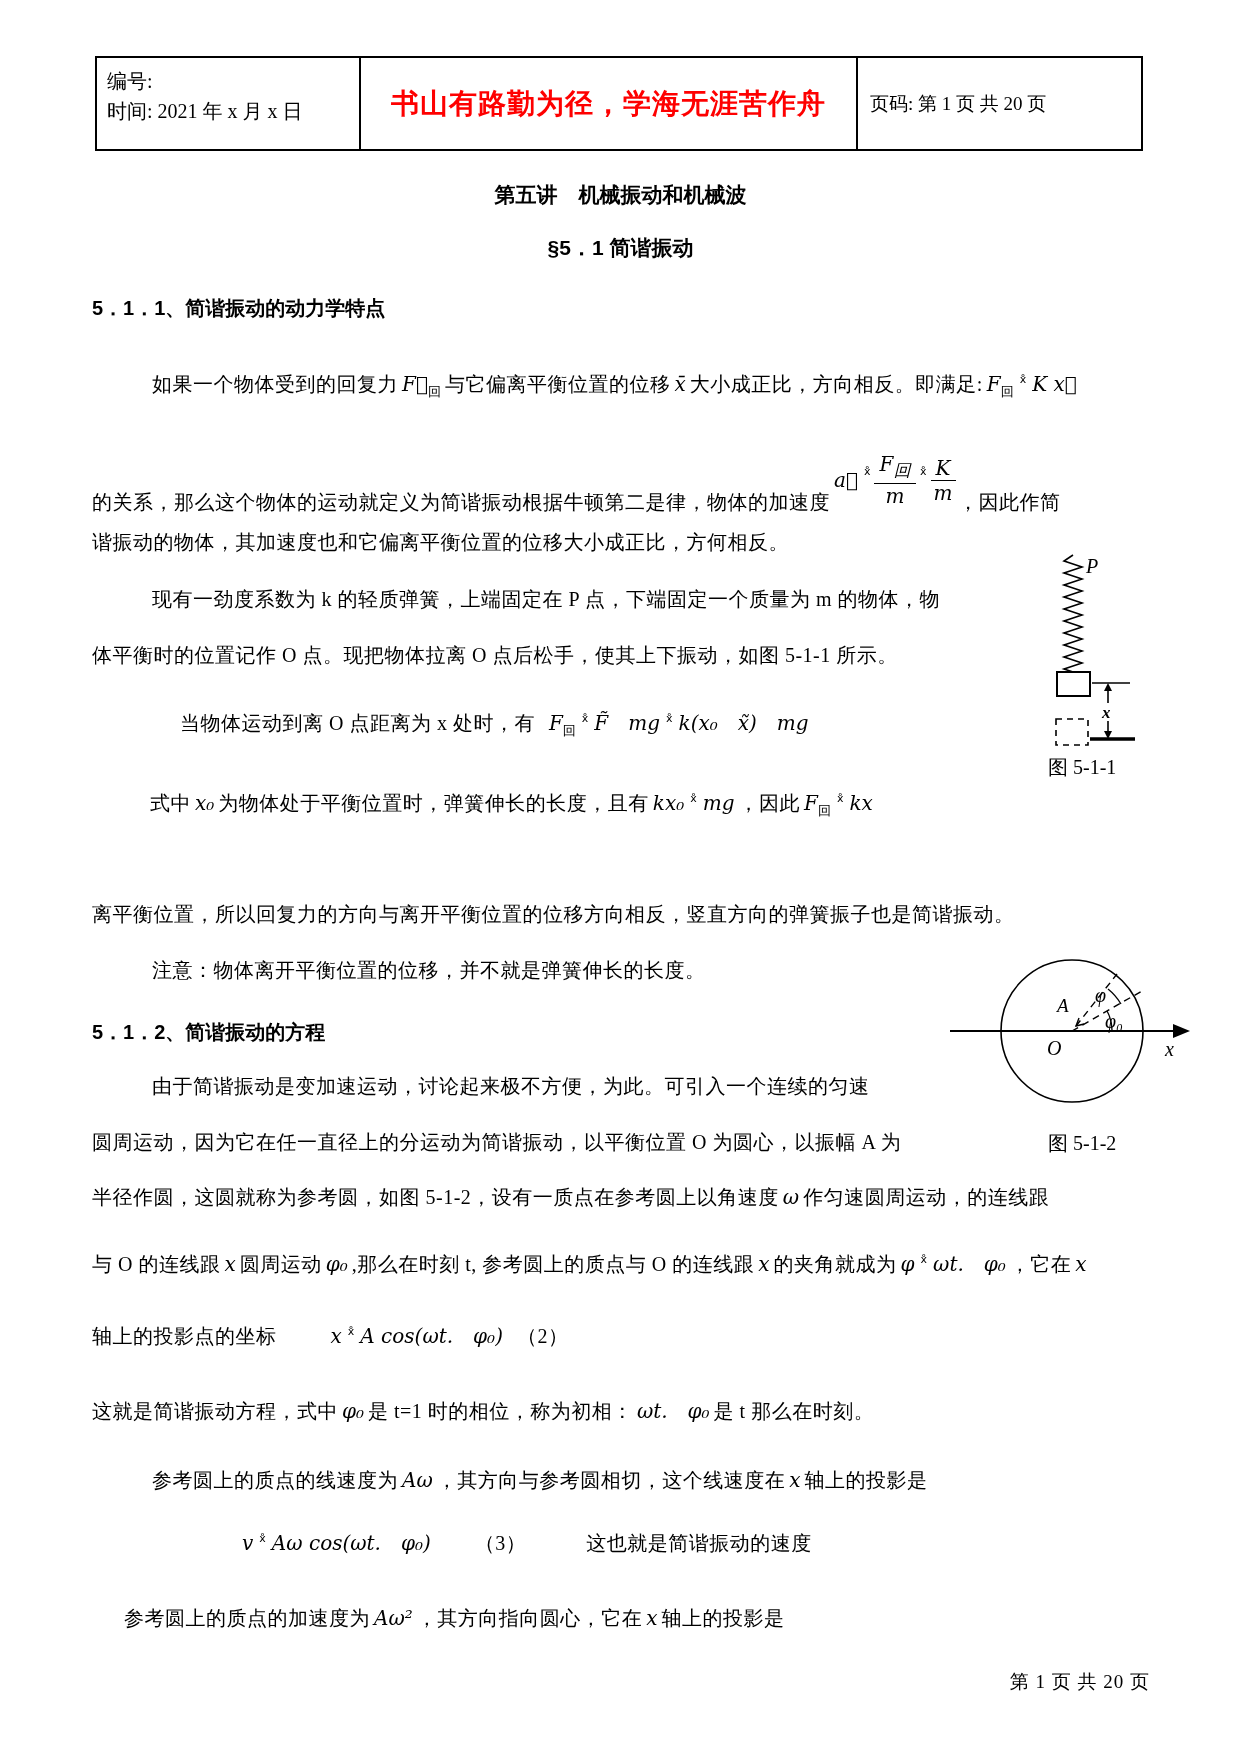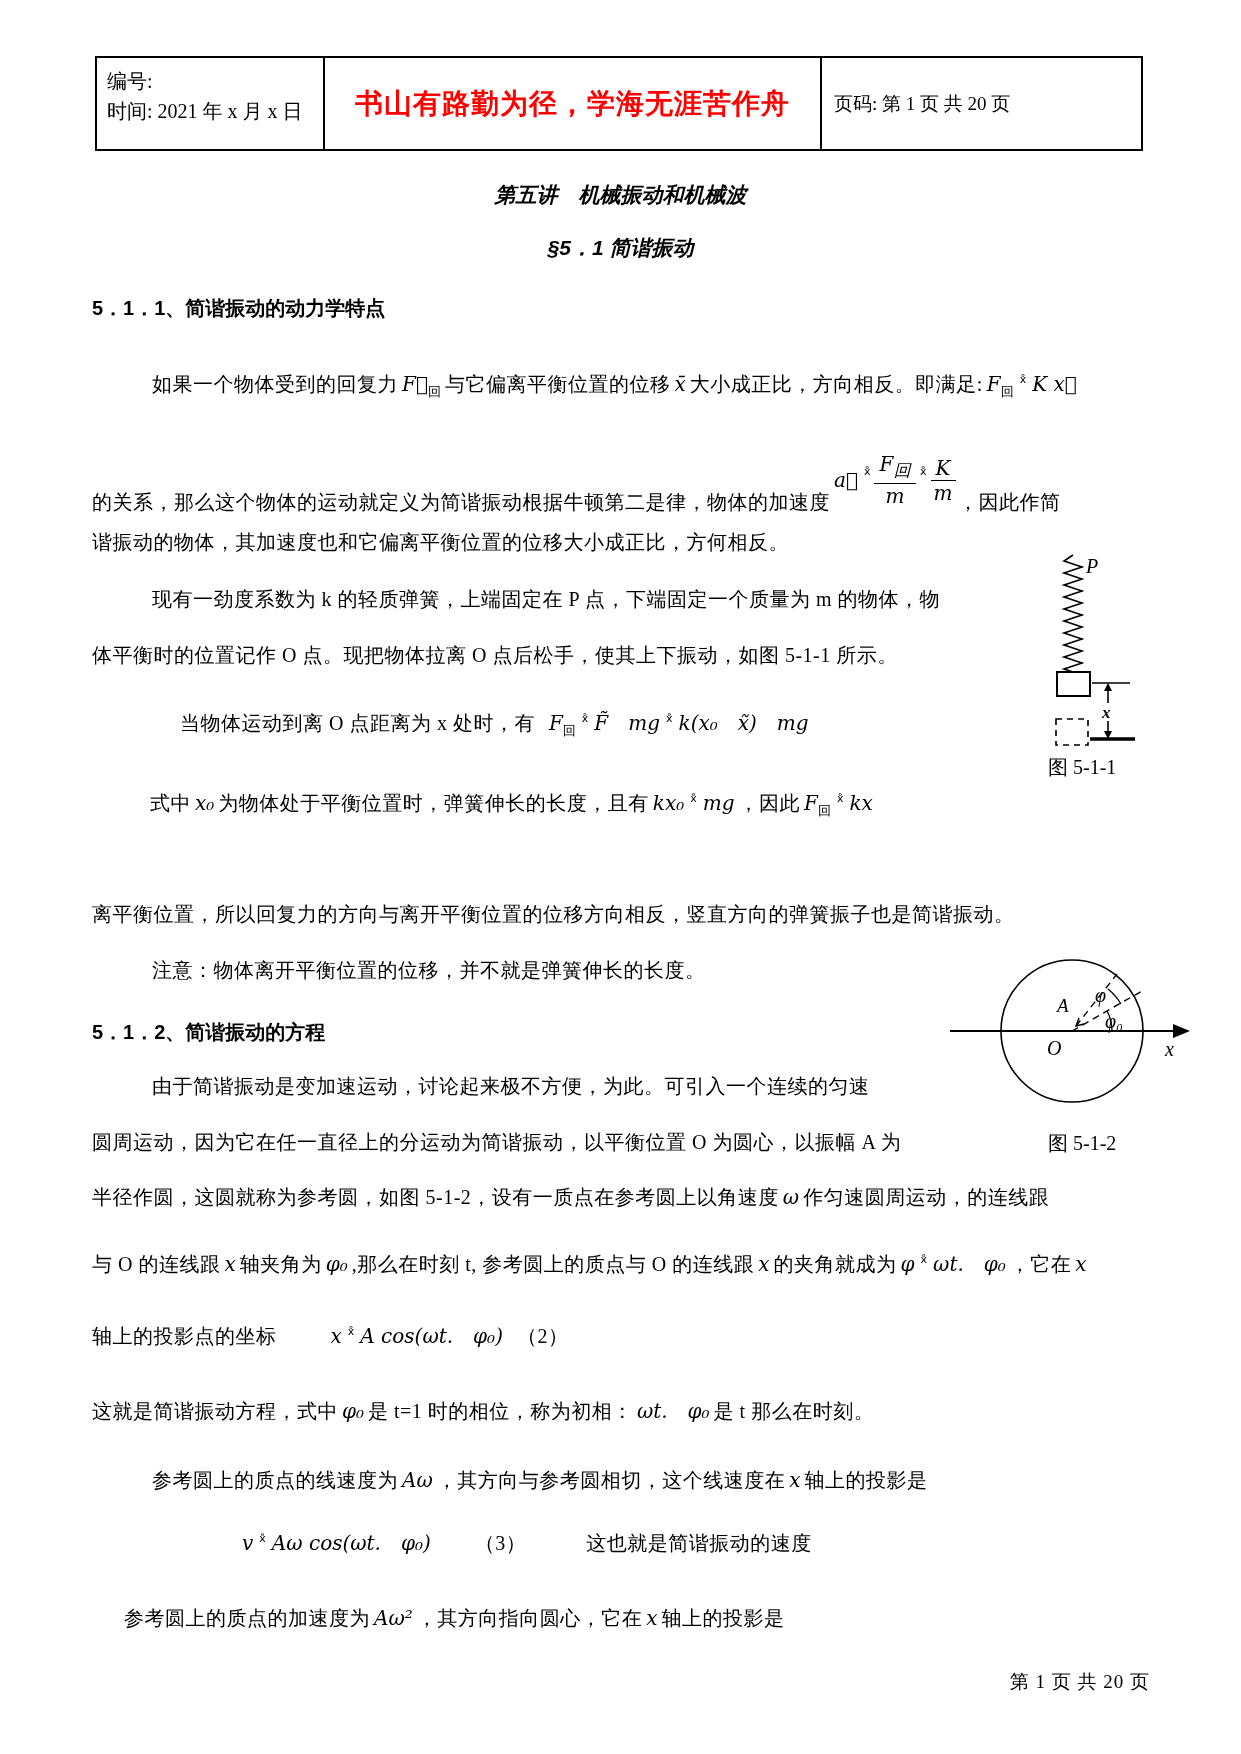--- a/index.html
+++ b/index.html
@@ -9,29 +9,29 @@
     position:relative;overflow:hidden;
   }
   .page{position:absolute;left:0;top:0;width:1241px;height:1754px;}
 
   
   .hdr{
     position:absolute;left:95px;top:56px;width:1048px;height:95px;
     border:2px solid #000;display:flex;box-sizing:border-box;
   }
   .hdr .cell{box-sizing:border-box;}
-  .hdr .c1{width:228px;border-right:2px solid #000;padding:8px 10px 0 10px;font-size:20px;line-height:30px;}
+  .hdr .c1{width:264px;border-right:2px solid #000;padding:8px 10px 0 10px;font-size:20px;line-height:30px;}
   .hdr .c2{width:497px;border-right:2px solid #000;display:flex;align-items:center;justify-content:center;}
   .hdr .c2 .motto{color:#fe0000;font-weight:bold;font-size:28px;letter-spacing:1px;
     font-family:"Liberation Sans","DejaVu Sans",sans-serif;}
   .hdr .c3{flex:1;display:flex;align-items:center;padding-left:12px;font-size:19px;}
 
   
   .title{position:absolute;left:0;width:100%;text-align:center;font-weight:bold;font-size:21px;
-    font-family:"Liberation Sans","DejaVu Sans",sans-serif;font-style:italic;}
+    font-family:"Liberation Sans","DejaVu Sans",sans-serif;}
   .h{position:absolute;font-weight:bold;font-size:20px;
     font-family:"Liberation Sans","DejaVu Sans",sans-serif;white-space:nowrap;}
 
   
   .line{position:absolute;font-size:20px;letter-spacing:0.5px;white-space:nowrap;line-height:28px;}
   .mi{font-family:"DejaVu Serif",serif;font-style:italic;letter-spacing:0;margin:0 4px;}
   .mi sub{font-style:normal;font-size:13px;letter-spacing:0;}
   .eq{display:inline-block;font-size:11px;transform:translateY(-8px);margin:0 2px;
     font-family:"DejaVu Sans",sans-serif;font-style:normal;letter-spacing:0;}
   .fgroup{display:inline-flex;align-items:center;transform:translateY(-24px);vertical-align:middle;}
@@ -107,21 +107,21 @@
   <div class="h" style="top:1019px;left:92px;">5．1．2、简谐振动的方程</div>
 
   <div class="line" style="top:1072px;left:152px;">由于简谐振动是变加速运动，讨论起来极不方便，为此。可引入一个连续的匀速</div>
   <div class="line" style="top:1128px;left:92px;">圆周运动，因为它在任一直径上的分运动为简谐振动，以平衡位置 O 为圆心，以振幅 A 为</div>
 
   <div class="line" style="top:1183px;left:92px;">
     <span>半径作圆，这圆就称为参考圆，如图 5-1-2，设有一质点在参考圆上以角速度</span><span class="mi">ω</span><span>作匀速圆周运动，的连线跟</span>
   </div>
 
   <div class="line" style="top:1250px;left:92px;">
-    <span>与 O 的连线跟</span><span class="mi">x</span><span>轴夹角为</span><span class="mi">φ₀</span><span>,那么在时刻 t, 参考圆上的质点与 O 的连线跟</span><span class="mi">x</span><span>的夹角就成为</span><span class="mi">φ</span><span class="eq">x̊</span><span class="mi">ωt.　φ₀</span><span>，它在</span><span class="mi">x</span>
+    <span>与 O 的连线跟</span><span class="mi">x</span><span>圆周运动</span><span class="mi">φ₀</span><span>,那么在时刻 t, 参考圆上的质点与 O 的连线跟</span><span class="mi">x</span><span>的夹角就成为</span><span class="mi">φ</span><span class="eq">x̊</span><span class="mi">ωt.　φ₀</span><span>，它在</span><span class="mi">x</span>
   </div>
 
   <div class="line" style="top:1322px;left:92px;">
     <span>轴上的投影点的坐标</span><span class="g50"></span><span class="mi">x</span><span class="eq">x̊</span><span class="mi">A cos(ωt.　φ₀)</span><span style="margin-left:10px;">（2）</span>
   </div>
 
   <div class="line" style="top:1397px;left:92px;">
     <span>这就是简谐振动方程，式中</span><span class="mi">φ₀</span><span>是 t=1 时的相位，称为初相：</span><span class="mi">ωt.　φ₀</span><span>是 t 那么在时刻。</span>
   </div>
 

